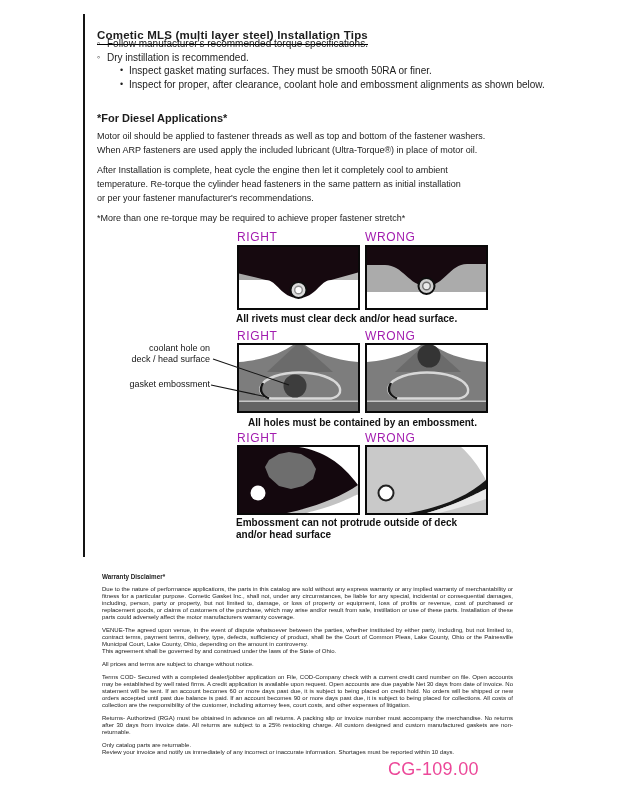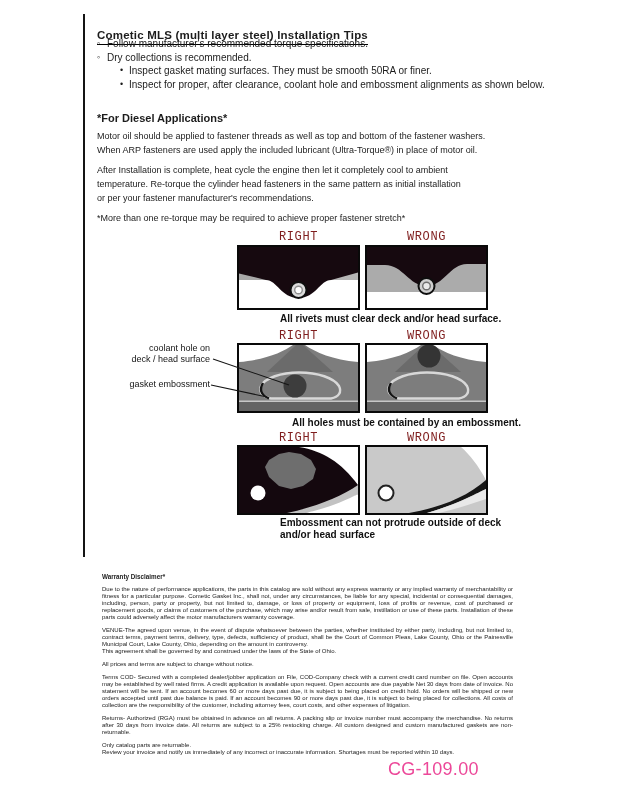--- a/index.html
+++ b/index.html
@@ -26,24 +26,24 @@
   .tip.sub::before{content:"•";}
 
   
   .diesel-h{left:97px;top:112px;font-size:11px;font-weight:bold;}
   .para{font-size:9px;line-height:14px;width:430px;}
   .p1{left:97px;top:129px;}
   .p2{left:97px;top:163px;}
   .p3{left:97px;top:211px;}
 
   
-  .dg-label{width:123px;text-align:center;font-size:12px;letter-spacing:.6px;color:#7f1d1d;font-family:Liberation Mono, monospace;}
+  .dg-label{width:123px;text-align:left;font-size:12px;letter-spacing:.6px;color:#a21caf;}
   .panel{width:119px;height:61px;border:2px solid #090909;background:#fff;}
   .panel svg{display:block;}
-  .cap{font-size:10px;font-weight:bold;line-height:11.5px;color:#111;margin-left:44px;}
+  .cap{font-size:10px;font-weight:bold;line-height:11.5px;color:#111;}
 
   .d1-rl{left:237px;top:230px;} .d1-wl{left:365px;top:230px;}
   .d1-rp{left:237px;top:245px;} .d1-wp{left:365px;top:245px;}
   .d1-cap{left:236px;top:313px;}
 
   .d2-rl{left:237px;top:329px;} .d2-wl{left:365px;top:329px;}
   .d2-rp{left:237px;top:343px;height:66px;} .d2-wp{left:365px;top:343px;height:66px;}
   .d2-cap{left:237px;top:417px;width:251px;text-align:center;}
 
   .lab{width:113px;text-align:right;font-size:9px;line-height:10.5px;color:#161616;}
@@ -65,21 +65,21 @@
 </style>
 </head>
 <body>
 
 <div class="abs vrule"></div>
 
 <div class="abs title">Cometic MLS (multi layer steel) Installation Tips</div>
 
 <div class="abs tips">
   <div class="tip"><span>Follow manufacturer's recommended torque specifications.</span></div>
-  <div class="tip"><span>Dry collections is recommended.</span></div>
+  <div class="tip"><span>Dry instillation is recommended.</span></div>
   <div class="tip sub"><span>Inspect gasket mating surfaces.  They must be smooth 50RA or finer.</span></div>
   <div class="tip sub"><span>Inspect for proper, after clearance, coolant hole and embossment alignments as shown below.</span></div>
 </div>
 
 <div class="abs diesel-h">*For Diesel Applications*</div>
 <div class="abs para p1 pre">Motor oil should be applied to fastener threads as well as top and bottom of the fastener washers.
 When ARP fasteners are used apply the included lubricant (Ultra-Torque®) in place of motor oil.</div>
 <div class="abs para p2 pre">After Installation is complete, heat cycle the engine then let it completely cool to ambient
 temperature. Re-torque the cylinder head fasteners in the same pattern as initial installation
 or per your fastener manufacturer's recommendations.</div>

